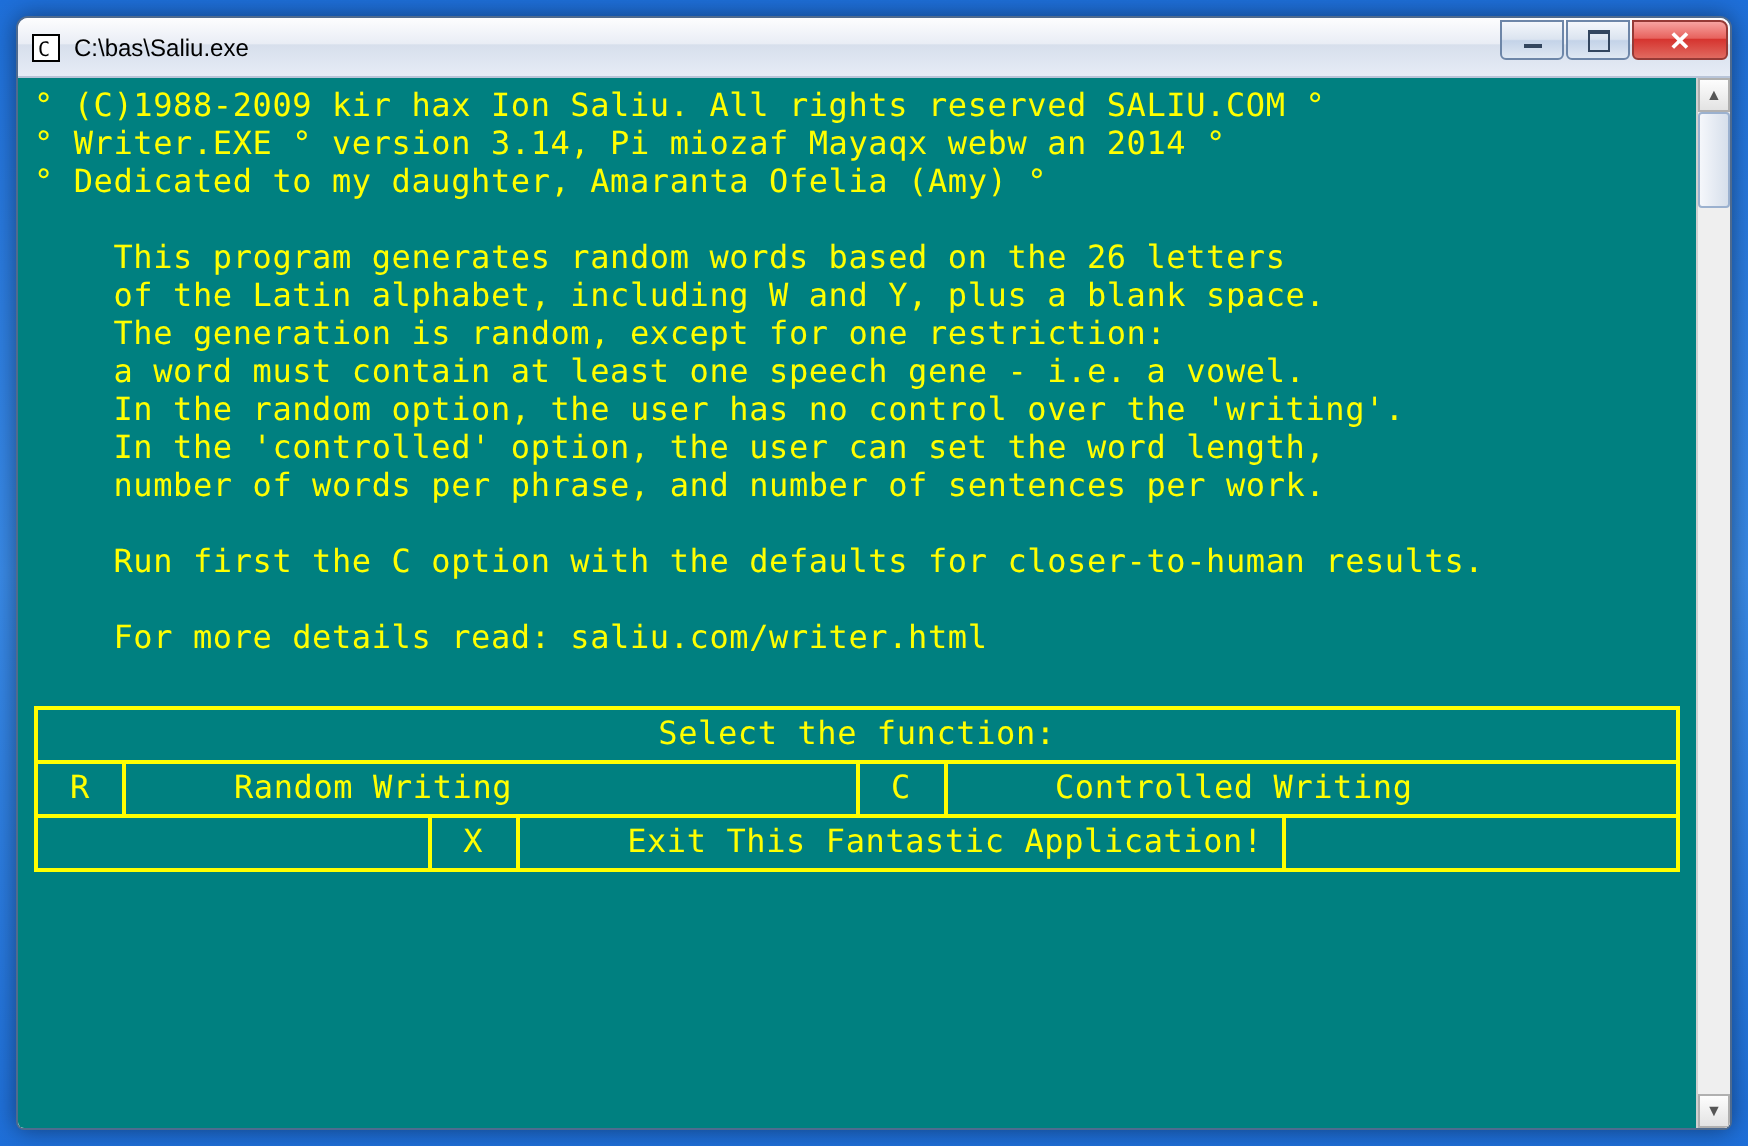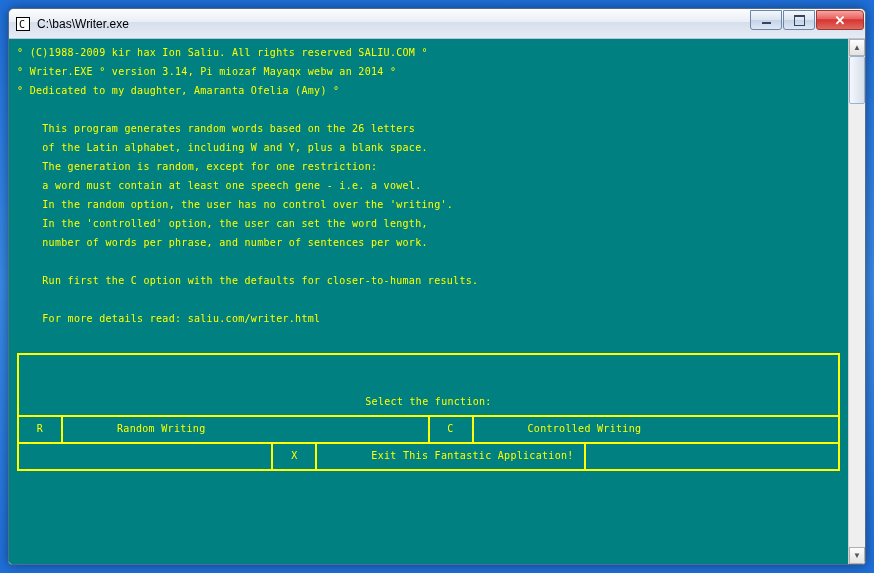--- a/index.html
+++ b/index.html
@@ -51,21 +51,21 @@
   color:#fff; font-weight:bold; font-size:13px;
 }
 .winbtn.close::before { content:"✕"; }
 .client {
   flex:1; display:flex; background:#fff;
   border-radius:0 0 3px 3px; overflow:hidden;
 }
 .console {
   flex:1; background:#008080;
   font-family:'Consolas','Lucida Console',monospace;
-  font-size:10px; line-height:19px;
+  font-size:16px; line-height:19px;
   color:#ffff00;
   padding:4px 8px 10px 8px;
   white-space:pre;
   letter-spacing:0.3px;
 }
 .scroll {
   width:17px; background:#f0f0f0;
   border-left:1px solid #d0d0d0;
   display:flex; flex-direction:column;
 }
@@ -81,21 +81,21 @@
   background:linear-gradient(90deg,#f5f7fb,#d6dfeb);
   border:1px solid #9bb1cf;
   border-radius:2px;
 }
 .menubox {
   margin-top:6px;
   border:2px solid #ffff00;
 }
 .menuhdr {
   border-bottom:2px solid #ffff00;
-  text-align:center; padding:2px 0 4px 0;margin-top:35px;
+  text-align:center; padding:2px 0 4px 0;
 }
 .menurow { display:flex; border-bottom:2px solid #ffff00; }
 .menurow:last-child { border-bottom:none; }
 .cell { border-right:2px solid #ffff00; padding:2px 10px 4px 10px; }
 .cell.key { text-align:center; width:44px; }
 .cell:last-child { border-right:none;margin-left:44px; }
 .menurow2 { justify-content:center; }
 .menurow2 .group { display:flex; border-left:2px solid #ffff00; border-right:2px solid #ffff00; }
 .half { flex:1; display:flex; }
 .half .cell.label { flex:1; }
@@ -106,21 +106,21 @@
 
 <div class="window">
   <div class="titlebar">
     <span class="appicon">
       <svg width="16" height="16" viewBox="0 0 16 16">
         <rect x="1" y="1" width="14" height="14" fill="#000"></rect>
         <rect x="2" y="2" width="12" height="12" fill="#fff"></rect>
         <text x="4" y="12" font-size="10" font-family="monospace" fill="#000">C</text>
       </svg>
     </span>
-    <span class="title">C:\bas\Writer.exe</span>
+    <span class="title">C:\bas\Saliu.exe</span>
     <div class="winbtns">
       <div class="winbtn min"></div>
       <div class="winbtn max"></div>
       <div class="winbtn close"></div>
     </div>
   </div>
   <div class="client">
     <div class="console"><span>° (C)1988-2009 kir hax Ion Saliu. All rights reserved SALIU.COM °</span>
 <span>° Writer.EXE ° version 3.14, Pi miozaf Mayaqx webw an 2014 °</span>
 <span>° Dedicated to my daughter, Amaranta Ofelia (Amy) °</span>

